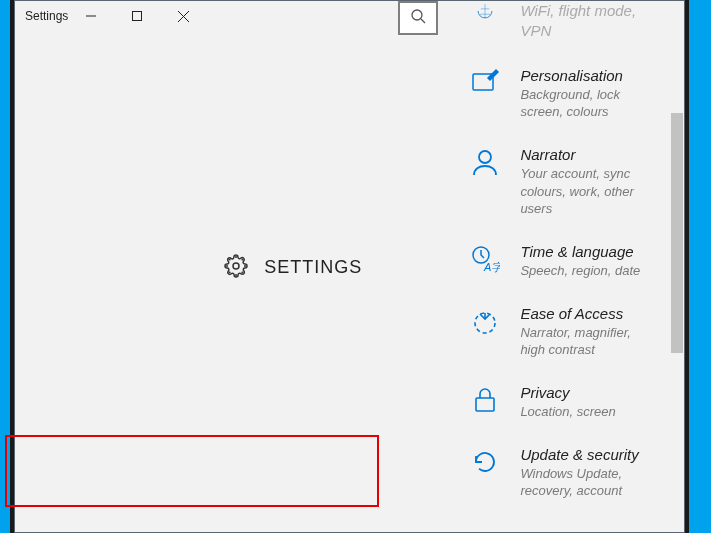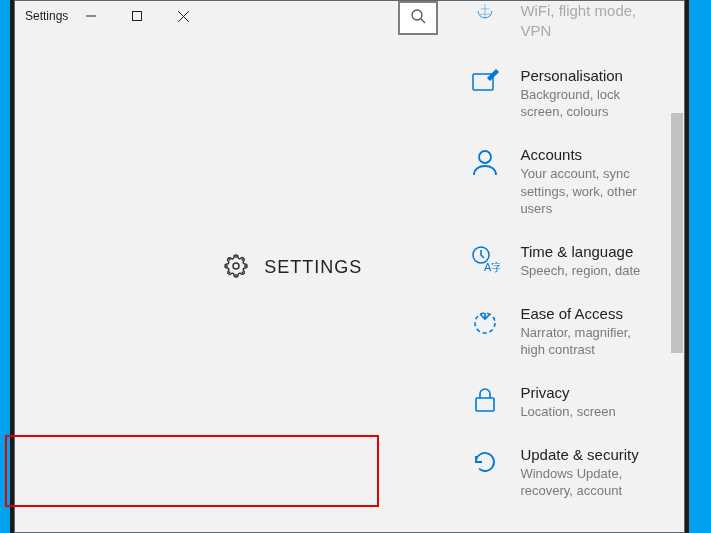--- a/index.html
+++ b/index.html
@@ -47,21 +47,21 @@
   }
   .list-scroll {
     position: absolute; top: 0; left: 0; right: 14px; bottom: 0; overflow: hidden;
   }
   .scrollbar-track {
     position: absolute; right: 0; top: 0; bottom: 0; width: 14px; background: #f2f2f2;
   }
   .scrollbar-thumb {
     position: absolute; right: 1px; width: 12px; top: 112px; height: 240px; background: #c2c2c2;
   }
-  .category-list { padding-top: 0; }
+  .category-list { padding-top: 0; font-style: italic; }
   .category-item {
     display: flex; align-items: flex-start; padding: 12px 12px; gap: 18px;
     cursor: default;
   }
   .cat-icon {
     width: 34px; display: flex; justify-content: center; color: #404040; padding-top: 2px;
   }
   .cat-text { flex: 1; }
   .cat-title { font-size: 15px; color: #222; line-height: 1.35; }
   .cat-sub { font-size: 13px; color: #7a7a7a; line-height: 1.35; }
@@ -151,22 +151,22 @@
         </div>
 
         <div class="category-item">
           <span class="cat-icon">
             <svg width="30" height="30" viewBox="0 0 30 30" fill="none" stroke="#0078d7" stroke-width="1.8">
               <circle cx="15" cy="10" r="6"></circle>
               <path d="M4 28c0-6 5-9 11-9s11 3 11 9"></path>
             </svg>
           </span>
           <div class="cat-text">
-            <div class="cat-title">Accounts</div>
-            <div class="cat-sub">Your account, sync settings, work, other users</div>
+            <div class="cat-title">Narrator</div>
+            <div class="cat-sub">Your account, sync colours, work, other users</div>
           </div>
         </div>
 
         <div class="category-item">
           <span class="cat-icon">
             <svg width="30" height="30" viewBox="0 0 30 30" fill="none" stroke="#0078d7" stroke-width="1.5">
               <circle cx="11" cy="11" r="8"></circle>
                 <path d="M11 6v5l3 3"></path>
               <text x="14" y="27" font-size="11" fill="#0078d7" stroke="none" font-family="Segoe UI">A字</text>
             </svg>

